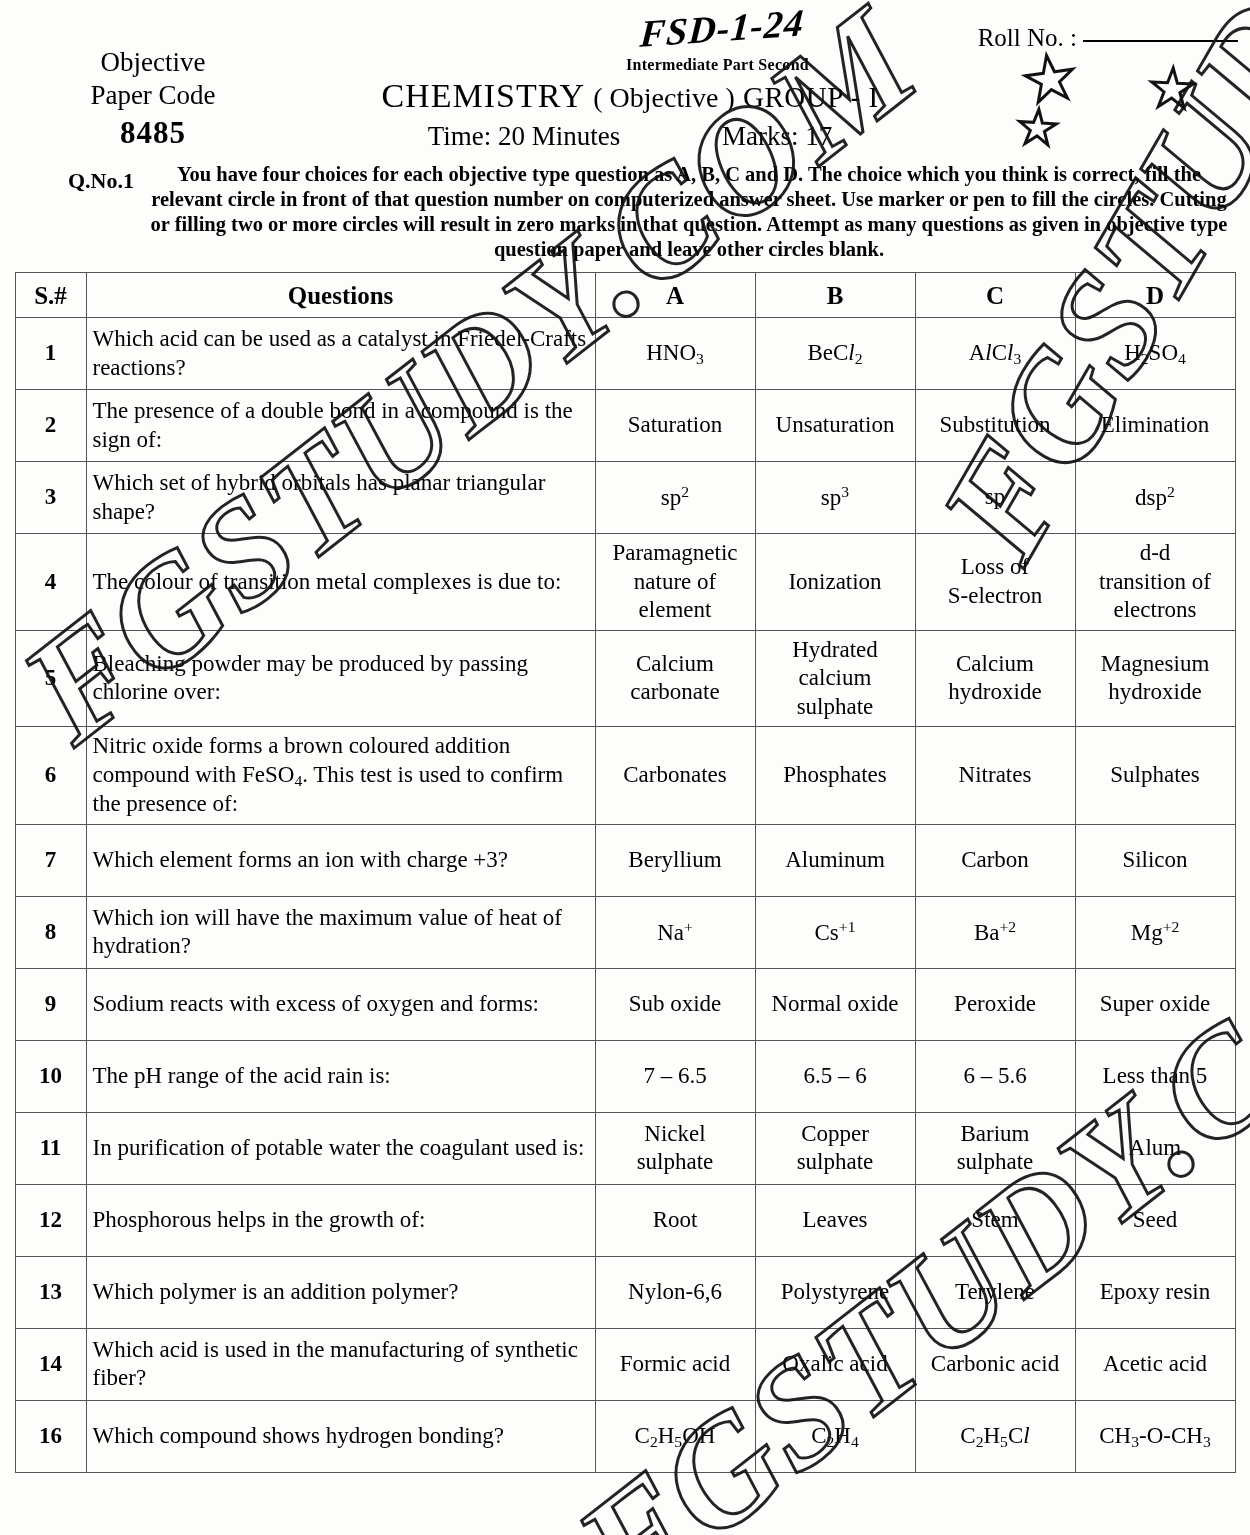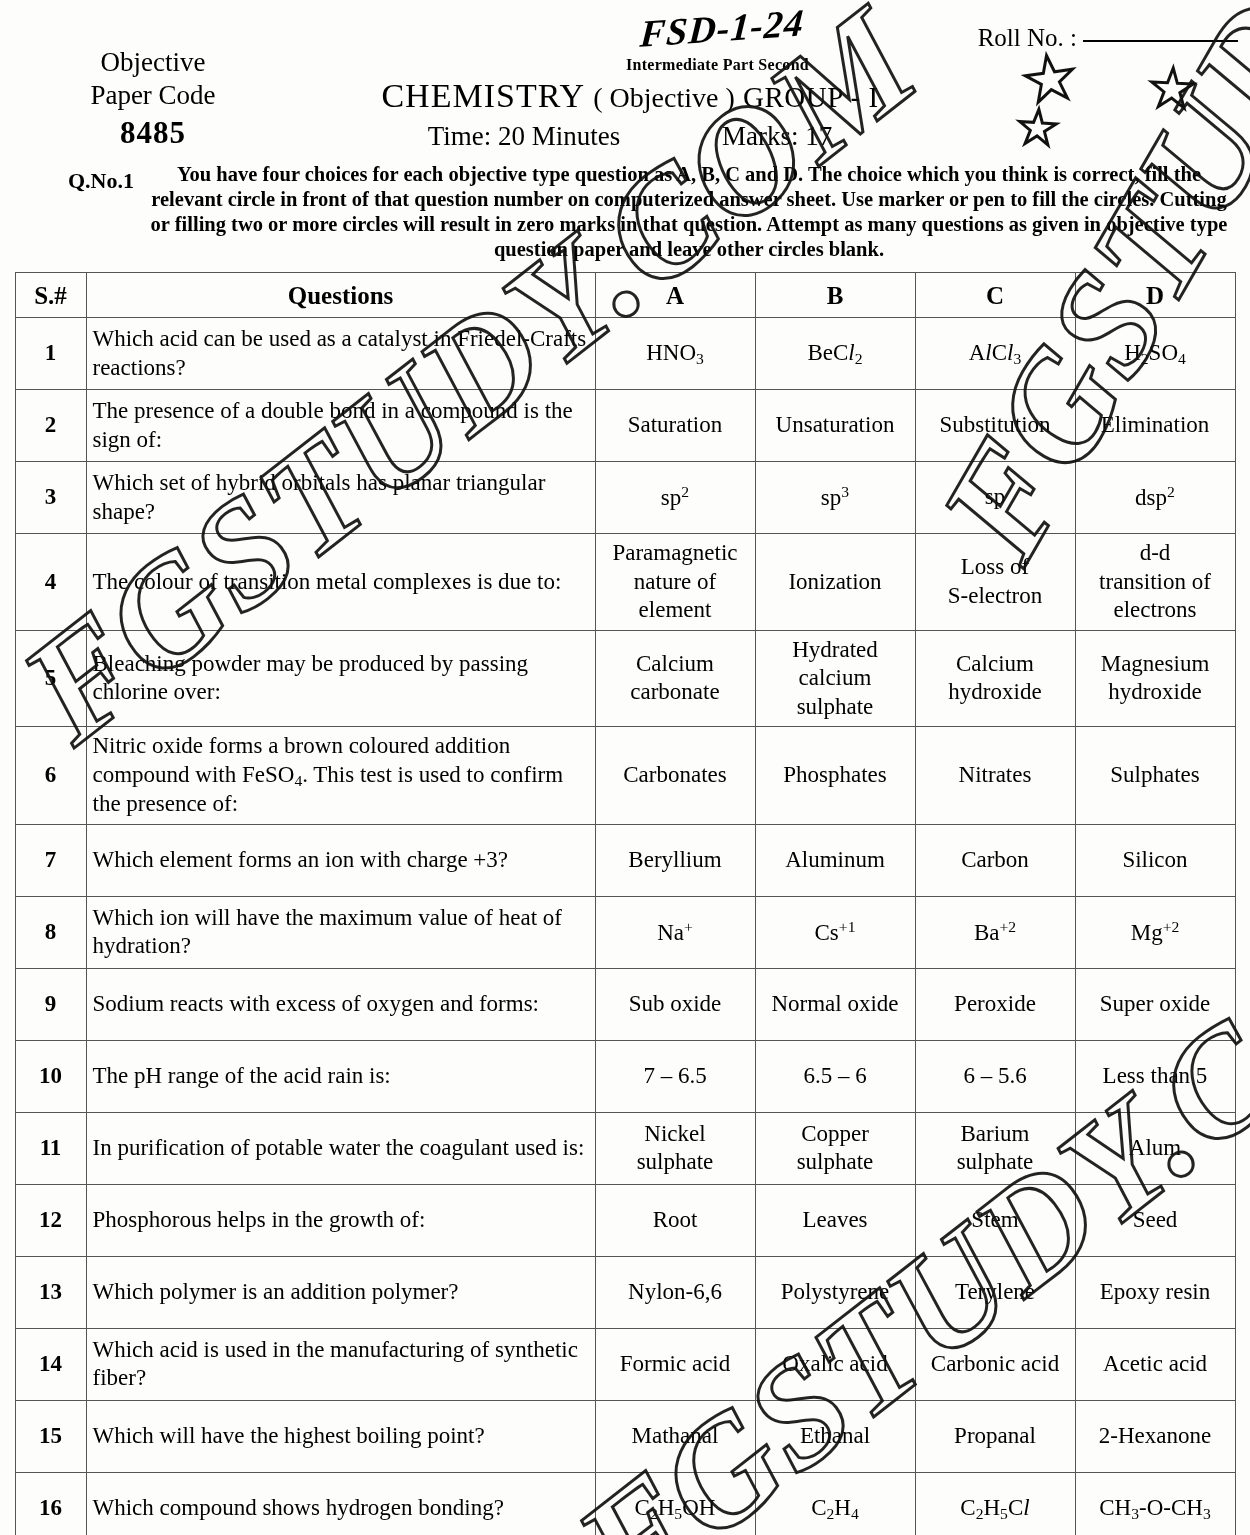--- a/index.html
+++ b/index.html
@@ -369,28 +369,20 @@
           </tr>
           <tr>
             <td class="c-sn">14</td>
             <td class="c-q">Which acid is used in the manufacturing of synthetic fiber?</td>
             <td class="c-opt">Formic acid</td>
             <td class="c-opt">Oxalic acid</td>
             <td class="c-opt">Carbonic acid</td>
             <td class="c-opt">Acetic acid</td>
           </tr>
           <tr>
-            <td class="c-sn">15</td>
-            <td class="c-q">Which will have the highest boiling point?</td>
-            <td class="c-opt">Mathanal</td>
-            <td class="c-opt">Ethanal</td>
-            <td class="c-opt">Propanal</td>
-            <td class="c-opt">2-Hexanone</td>
-          </tr>
-          <tr>
             <td class="c-sn">16</td>
             <td class="c-q">Which compound shows hydrogen bonding?</td>
             <td class="c-opt">C<sub>2</sub>H<sub>5</sub>OH</td>
             <td class="c-opt">C<sub>2</sub>H<sub>4</sub></td>
             <td class="c-opt">C<sub>2</sub>H<sub>5</sub>C<span class="ell">l</span></td>
             <td class="c-opt">CH<sub>3</sub>-O-CH<sub>3</sub></td>
           </tr>
         </tbody>
     </table>
 

